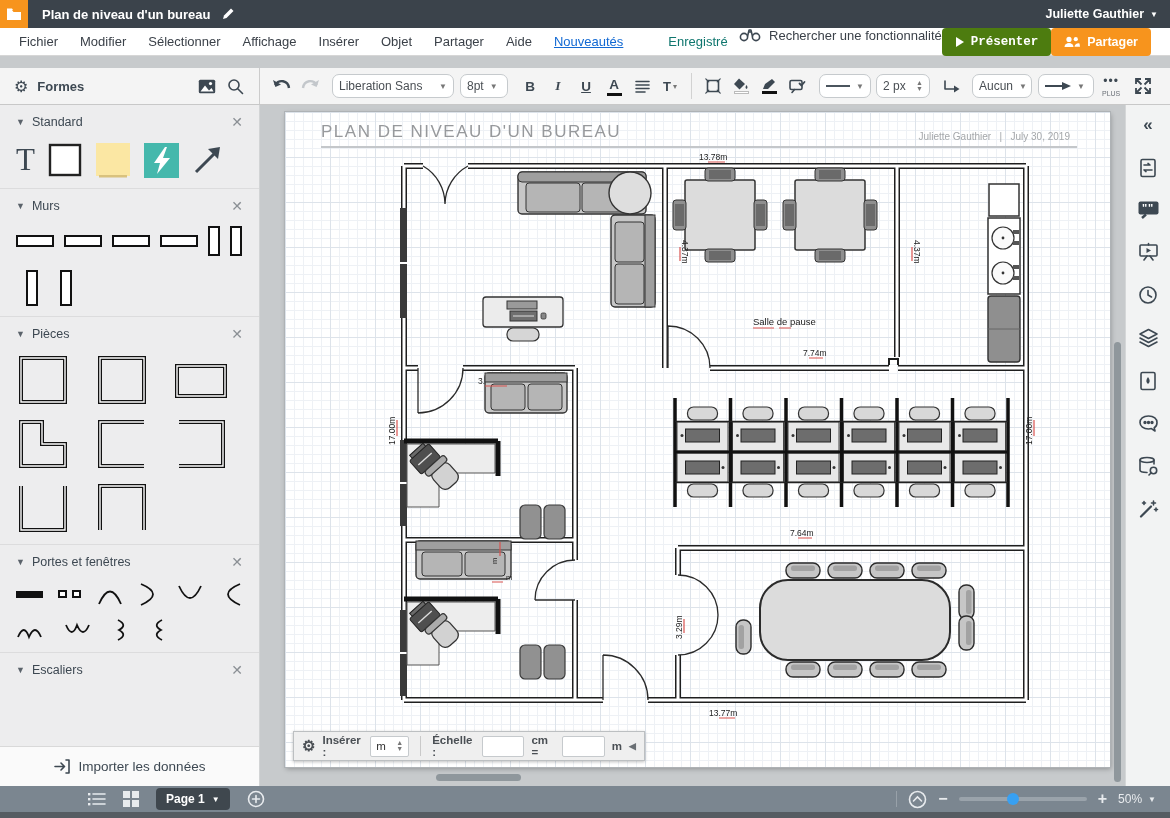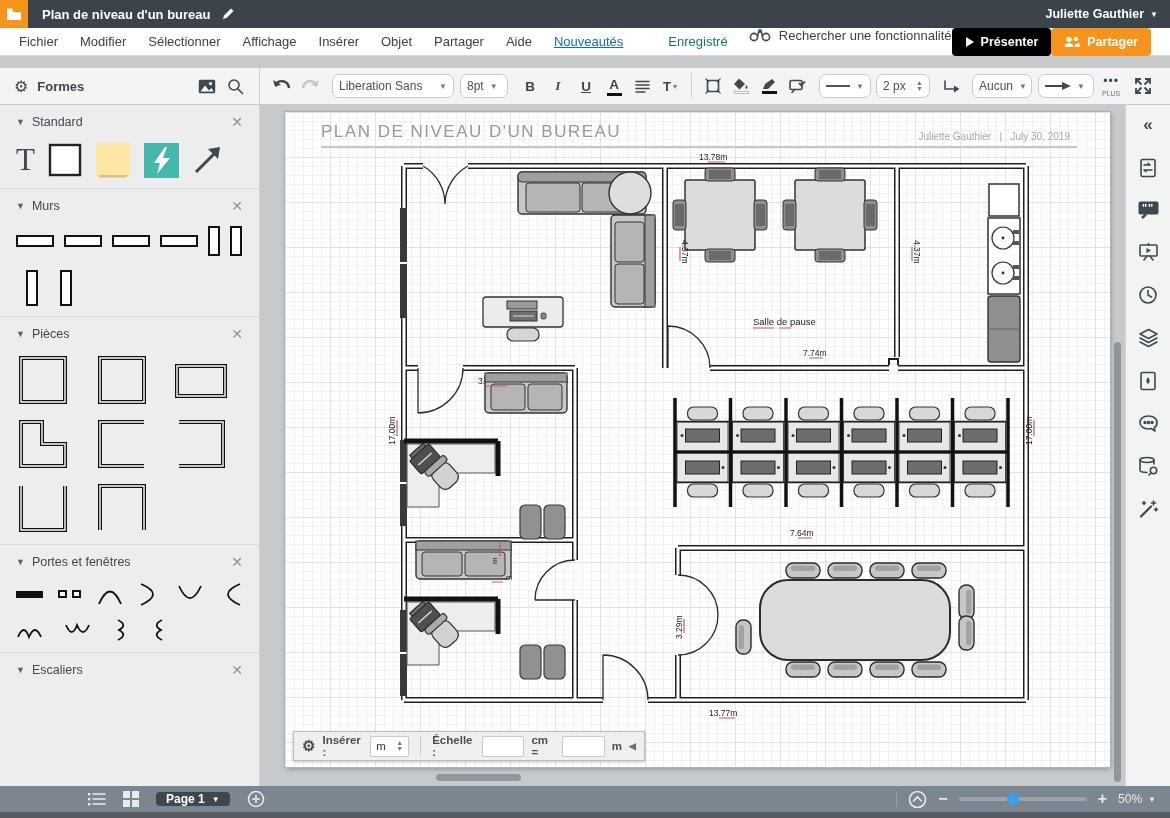--- a/index.html
+++ b/index.html
@@ -16,21 +16,21 @@
   .caret { font-size:8px; }
 
   
   #menubar { top:28px; height:28px; background:#fff; border-bottom:1px solid #d6d6d6; display:flex; align-items:center; font-size:13px; color:#3b4149; }
   #menubar .menu { padding:4px 11px; cursor:default; }
   #menu-nouveautes { color:#1269d3; text-decoration:underline; padding:4px 11px; }
   #menu-saved { color:#0f766e; margin-left:34px; }
   #menu-right { margin-left:auto; display:flex; align-items:flex-start; margin-right:19px; }
   #feature-search { display:flex; align-items:center; gap:8px; color:#3b4149; }
   .topbtn { height:28px; border-radius:4px; color:#fff; font-size:12.5px; font-weight:bold; display:flex; align-items:center; gap:7px; padding:0 13px; border:none; }
-  #btn-present { background:#000000; }
+  #btn-present { background:#4d7c0f;font-family:Liberation Mono, monospace; }
   #btn-share { background:#f7941d; }
 
   
   #toolbar { top:68px; height:37px; background:#f4f4f4; border-bottom:1px solid #c8c8c8; display:flex; align-items:center; color:#3d4852; }
   #tb-left { width:260px; flex:0 0 260px; display:flex; align-items:center; height:100%; border-right:1px solid #cccccc; padding:0 10px 0 14px; }
   #tb-left .label { font-size:13px; font-weight:bold; margin-left:9px; }
   #tb-left .spacer { flex:1; }
   .tbtn { display:flex; align-items:center; justify-content:center; min-width:26px; height:26px; border-radius:3px; margin:0 1px; font-size:13px; }
   .tb-sel { background:#fff; border:1px solid #c6cacd; border-radius:7px; height:24px; display:flex; align-items:center; font-size:12px; color:#4a4f54; padding:0 6px; gap:6px; }
   .tb-sel .caret { color:#777; }
@@ -76,21 +76,21 @@
   #units-panel .vdiv { width:1px; height:20px; background:#c9c9c9; margin:0 4px; }
   #units-panel .field { background:#fff; border:1px solid #c6cacd; border-radius:2px; height:21px; display:flex; align-items:center; padding:0 5px; font-weight:normal; font-size:11.5px; color:#333; }
   #units-panel .tab { margin-left:auto; color:#6a6f74; font-size:9px; }
 
   
   #rightbar { position:absolute; right:0; top:0; bottom:0; width:45px; background:#f2f3f3; border-left:1px solid #d5d7d8; display:flex; flex-direction:column; align-items:center; padding-top:10px; gap:23px; color:#3d4852; }
 
   
   #statusbar { bottom:0; height:32px; background:#7b8690; border-bottom:6px solid #565c62; display:flex; align-items:center; color:#e8ebee; }
   #sb-left { display:flex; align-items:center; gap:17px; margin-left:88px; }
-  #page-pill { background:#3f474e; border-radius:4px; height:14px; display:flex; align-items:center; gap:7px; padding:0 10px; font-size:12px; font-weight:bold; color:#fff; }
+  #page-pill { background:#3f474e; border-radius:4px; height:22px; display:flex; align-items:center; gap:7px; padding:0 10px; font-size:12px; font-weight:bold; color:#fff; }
   #sb-right { margin-left:auto; display:flex; align-items:center; gap:11px; margin-right:14px; }
   #sb-right .vdiv { width:1px; height:16px; background:#98a1a9; }
   .zoomtrack { width:128px; height:4px; background:#9aa3ab; border-radius:2px; position:relative; }
   .zoomthumb { position:absolute; left:38%; top:-4px; width:12px; height:12px; border-radius:50%; background:#38a0f2; }
   #zoom-pct { font-size:12px; font-weight:normal; display:flex; gap:6px; align-items:center; }
   .pm { font-size:16px; font-weight:bold; }
   .ic { stroke:#3d4852; fill:none; stroke-width:1.6; stroke-linecap:round; stroke-linejoin:round; }
   .icw { stroke:#e8ebee; fill:none; stroke-width:1.6; stroke-linecap:round; }
 </style>
 </head>
@@ -431,20 +431,26 @@
             <path d="M12,2 Q2,7 11,12 Q2,17 12,22" stroke="#111" stroke-width="1.8" fill="none"></path>
           </svg>
       </div>
     </div>
     <div class="section" style="border-bottom:none">
       <div class="sec-head">
           <span class="tri">▼</span>
           <span>Escaliers</span>
           <span class="x">✕</span>
         </div>
+    </div>
+    <div id="import-bar">
+      <svg width="16" height="15" viewBox="0 0 16 15" class="ic">
+          <path d="M1,7.5 h9 M7,4 l3.5,3.5 -3.5,3.5 M12,1 h3 v13 h-3"></path>
+        </svg>
+      <span>Importer les données</span>
     </div>
   </div>
 
   <div id="canvas">
     <div id="page">
       <div id="page-title">PLAN DE NIVEAU D'UN BUREAU</div>
       <div id="page-rule"></div>
       <div id="page-author">
         <span>Juliette Gauthier</span> &nbsp;&nbsp;<span>|</span>&nbsp;&nbsp; <span>July 30, 2019</span>
       </div>

